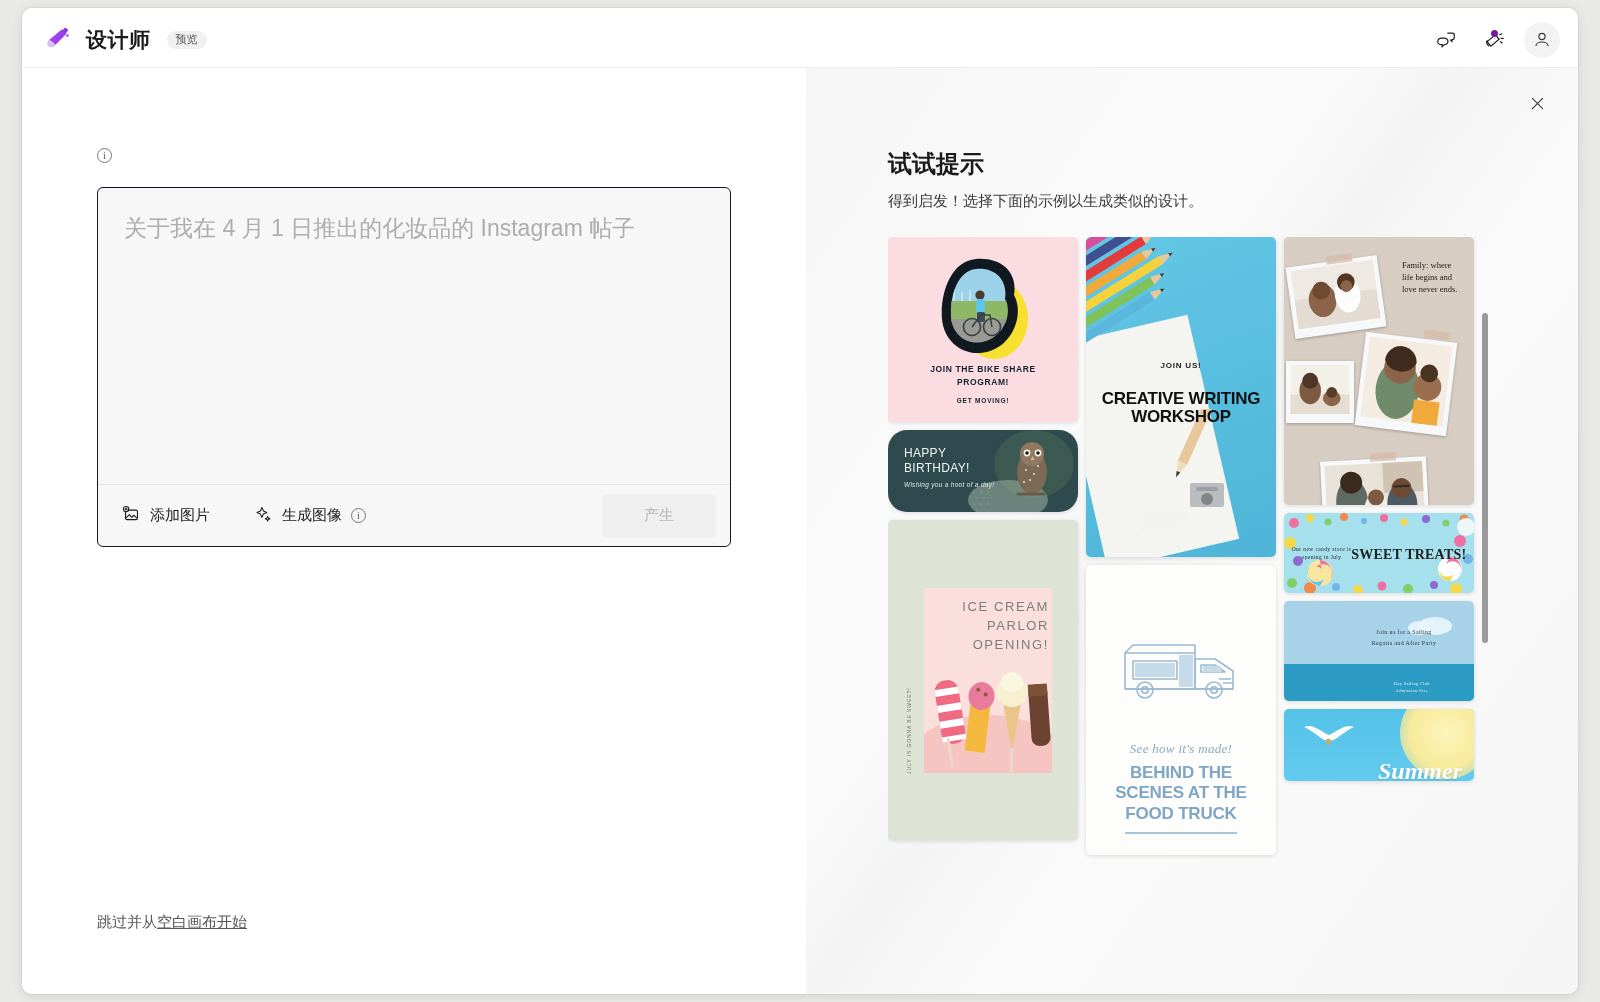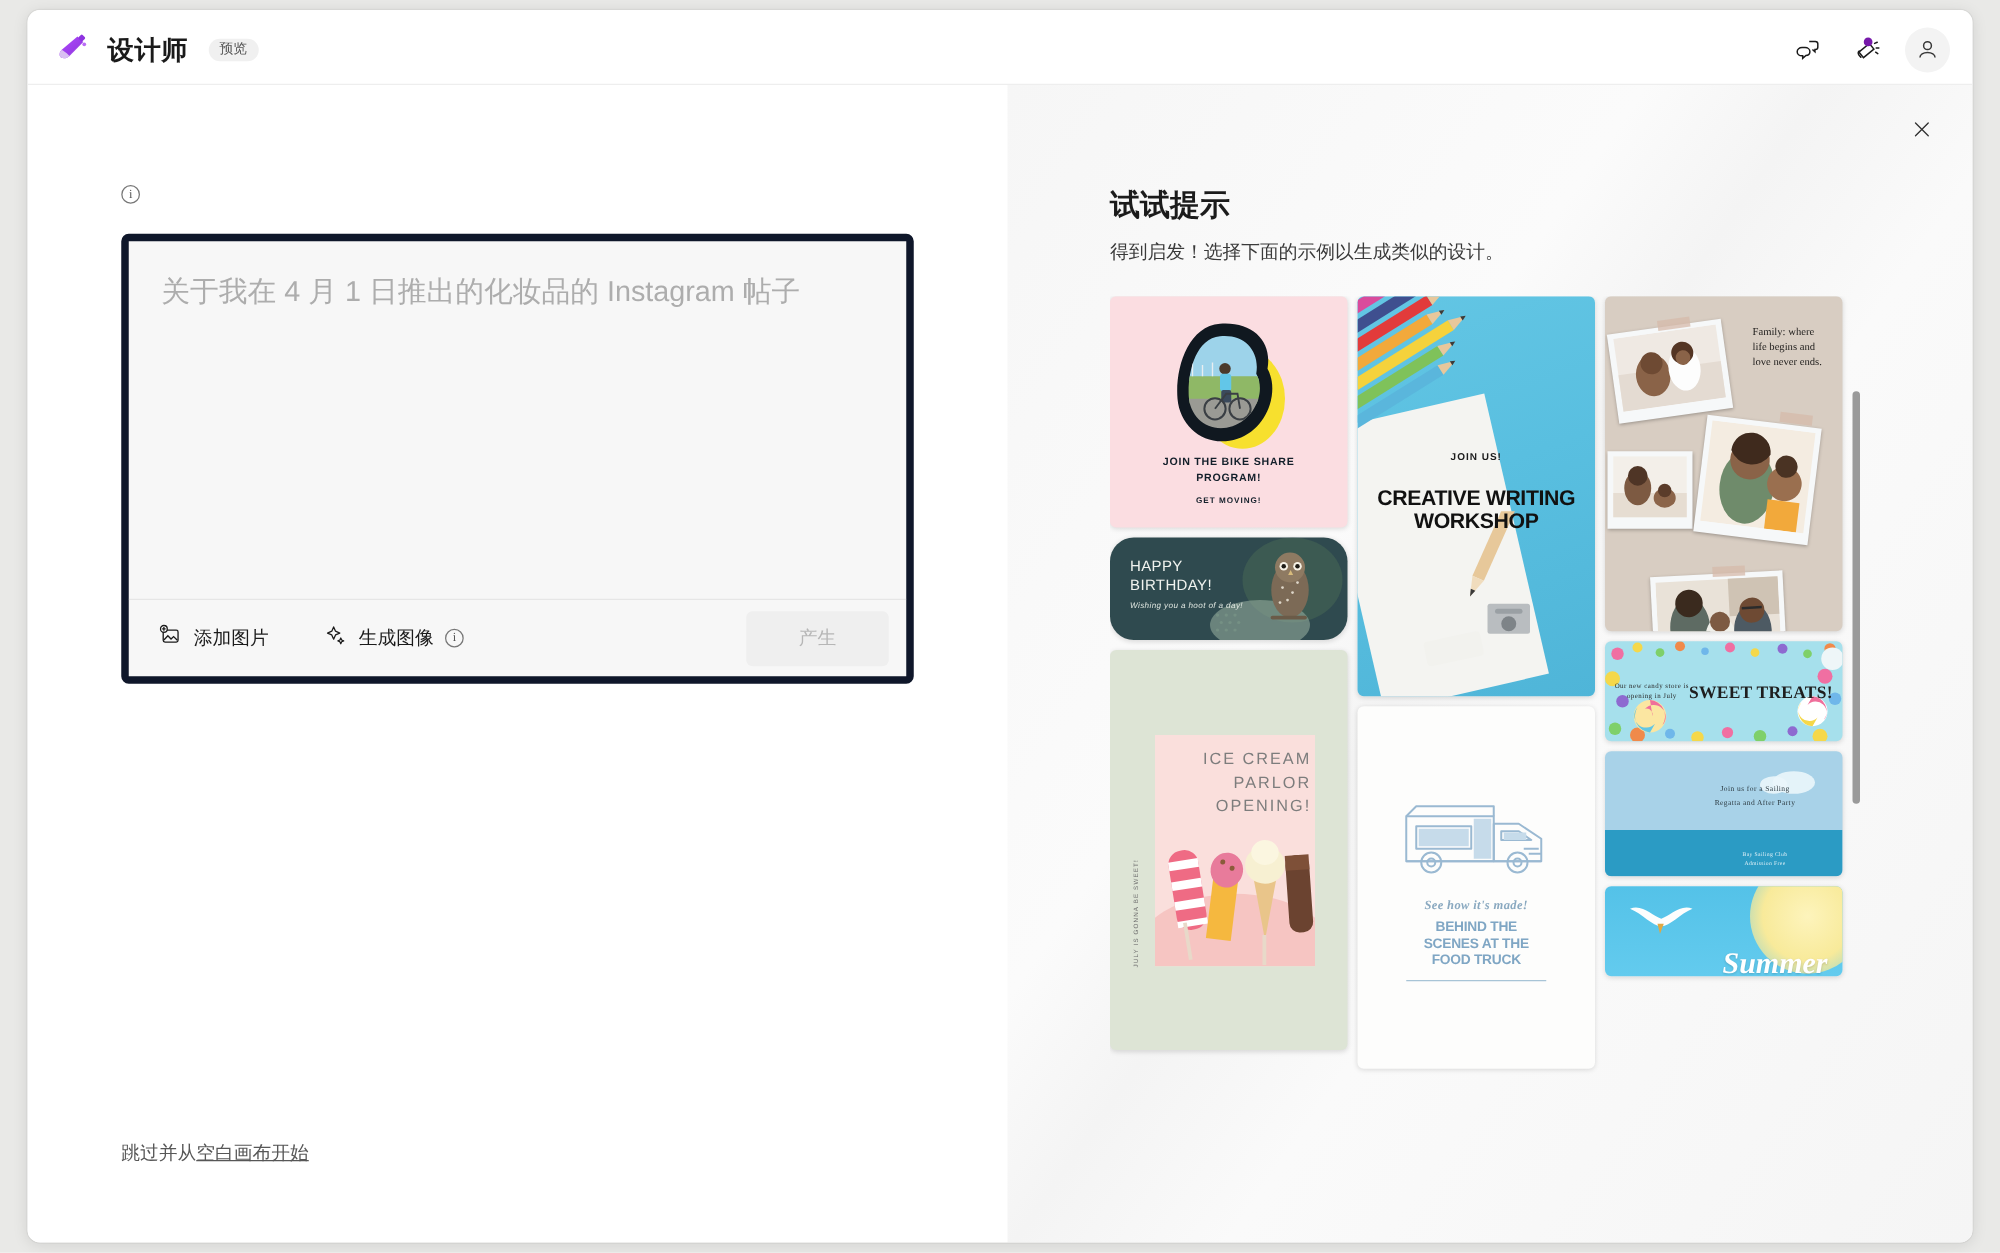--- a/index.html
+++ b/index.html
@@ -94,21 +94,21 @@
     border-radius: 50%;
     border: 1px solid #777;
     color: #555;
     font-size: 10px;
     font-weight: 400;
     line-height: 13px;
     text-align: center;
     font-family: "Liberation Serif", serif;
   }
   .prompt-box {
-    border: 6px solid #0f172a;
+    border: 1px solid #0f172a;
     border-radius: 6px;
     background: #f7f7f7;
     height: 360px;
     display: flex;
     flex-direction: column;
     overflow: hidden;
   }
   .prompt-textarea {
     flex: 1 1 auto;
     border: none;
@@ -254,22 +254,22 @@
   .tape { position: absolute; width: 26px; height: 8px; background: rgba(214,185,170,0.75); }
 
   
   .c-ice { background: #dde4d5; height: 320px; position: relative; }
   .c-ice .inner { position: absolute; left: 36px; top: 68px; width: 128px; height: 185px; background: #fadfdc; overflow: hidden; }
   .c-ice .t { position: absolute; left: 36px; top: 78px; width: 130px; text-align: right; padding-right: 5px; font-size: 13px; letter-spacing: 1.6px; line-height: 1.45; color: #7d7d7d; }
   .c-ice .vert { position: absolute; left: 24px; bottom: 66px; transform: rotate(-90deg); transform-origin: left bottom; font-size: 5px; letter-spacing: 0.9px; color: #6e6e6e; white-space: nowrap; }
 
   
   .c-truck { background: #fdfdfc; height: 290px; position: relative; display: flex; flex-direction: column; align-items: center; padding-top: 70px; }
-  .c-truck .script { font-family: "Liberation Serif", serif; font-style: italic; font-size: 10px; color: #8aa9c0; margin-top: 12px; letter-spacing: 0.3px; font-weight: bold; }
-  .c-truck .big { font-size: 11px; font-weight: 800; color: #7fa6c4; letter-spacing: -0.2px; line-height: 1.2; text-align: center; margin-top: 6px; }
+  .c-truck .script { font-family: "Liberation Serif", serif; font-style: italic; font-size: 13px; color: #8aa9c0; margin-top: 34px; letter-spacing: 0.3px; }
+  .c-truck .big { font-size: 17px; font-weight: 800; color: #7fa6c4; letter-spacing: -0.2px; line-height: 1.2; text-align: center; margin-top: 6px; }
   .c-truck .rule { width: 112px; height: 1.5px; background: #a8c4d6; margin-top: 8px; }
 
   
   .c-candy { background: #a6e0ec; height: 80px; position: relative; display: flex; flex-direction: row; align-items: center; justify-content: center; }
   .c-candy .s { font-family: "Liberation Serif", serif; font-size: 5.5px; color: #2a2a2a; text-align: center; line-height: 1.5; letter-spacing: 0.4px; }
   .c-candy .b { font-family: "Liberation Serif", serif; font-size: 14px; font-weight: 700; color: #1e1e1e; letter-spacing: 0.2px; margin-top: 3px; }
 
   
   .c-sail { height: 100px; position: relative; background: #a8d2e8; }
   .c-sail .band { position: absolute; left: 0; right: 0; bottom: 0; height: 37px; background: #2b9bc4; }

